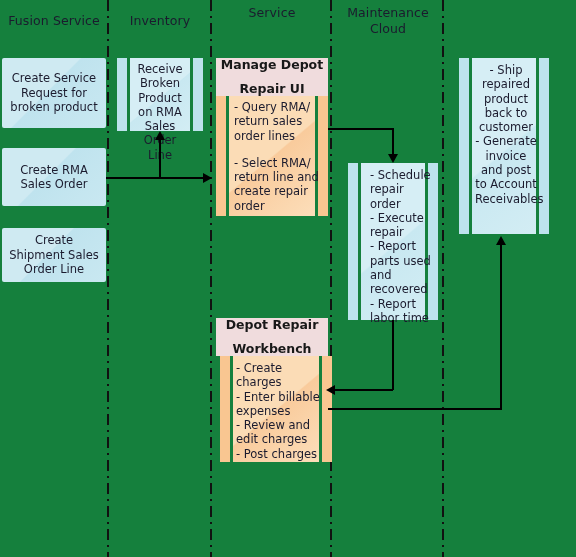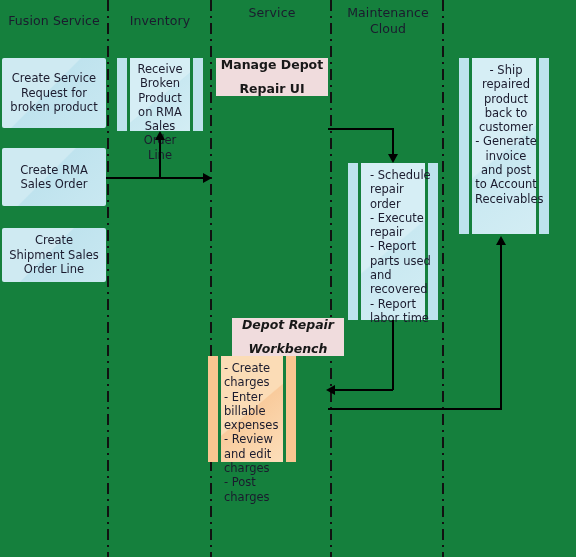--- a/index.html
+++ b/index.html
@@ -153,20 +153,32 @@
     <div class="bars">
       <div class="bar-l"></div>
       <div class="bar-m"></div>
       <div class="bar-r"></div>
     </div>
     <div class="txt" style="text-align:center; padding:4px 15px;">Receive Broken Product on RMA Sales Order Line</div>
   </div>
 
   <div class="proc-header" style="left:216px; top:58px; width:112px; height:38px;">Manage Depot Repair UI</div>
 
+  <div class="proc orange" style="left:216px; top:96px; width:112px; height:120px;">
+    <div class="bars">
+      <div class="bar-l"></div>
+      <div class="bar-m"></div>
+      <div class="bar-r"></div>
+    </div>
+    <div class="txt">
+      <div>- Query RMA/ return sales order lines</div>
+      <div style="height:13px"></div>
+      <div>- Select RMA/ return line and create repair order</div>
+    </div>
+  </div>
 
   <div class="proc blue" style="left:348px; top:163px; width:90px; height:157px;">
     <div class="bars">
       <div class="bar-l"></div>
       <div class="bar-m"></div>
       <div class="bar-r"></div>
     </div>
     <div class="txt" style="white-space:pre-line; padding:5px 6px 4px 22px;">- Schedule repair order
 - Execute repair
 - Report parts used and recovered
@@ -176,23 +188,23 @@
   <div class="proc blue" style="left:459px; top:58px; width:90px; height:176px;">
     <div class="bars">
       <div class="bar-l"></div>
       <div class="bar-m"></div>
       <div class="bar-r"></div>
     </div>
     <div class="txt" style="white-space:pre-line; padding:5px 12px 4px 16px;text-align:center;">- Ship repaired product back to customer
 - Generate invoice and post to Account Receivables</div>
   </div>
 
-  <div class="proc-header" style="left:232px; top:318px; width:112px; height:38px;font-style:italic;">Depot Repair Workbench</div>
-
-  <div class="proc orange" style="left:208px; top:356px; width:88px; height:106px;">
+  <div class="proc-header" style="left:216px; top:318px; width:112px; height:38px;">Depot Repair Workbench</div>
+
+  <div class="proc orange" style="left:220px; top:356px; width:112px; height:106px;">
     <div class="bars">
       <div class="bar-l"></div>
       <div class="bar-m"></div>
       <div class="bar-r"></div>
     </div>
     <div class="txt" style="white-space:pre-line; padding:5px 6px 4px 16px;">- Create charges
 - Enter billable expenses
 - Review and edit charges
 - Post charges</div>
   </div>

